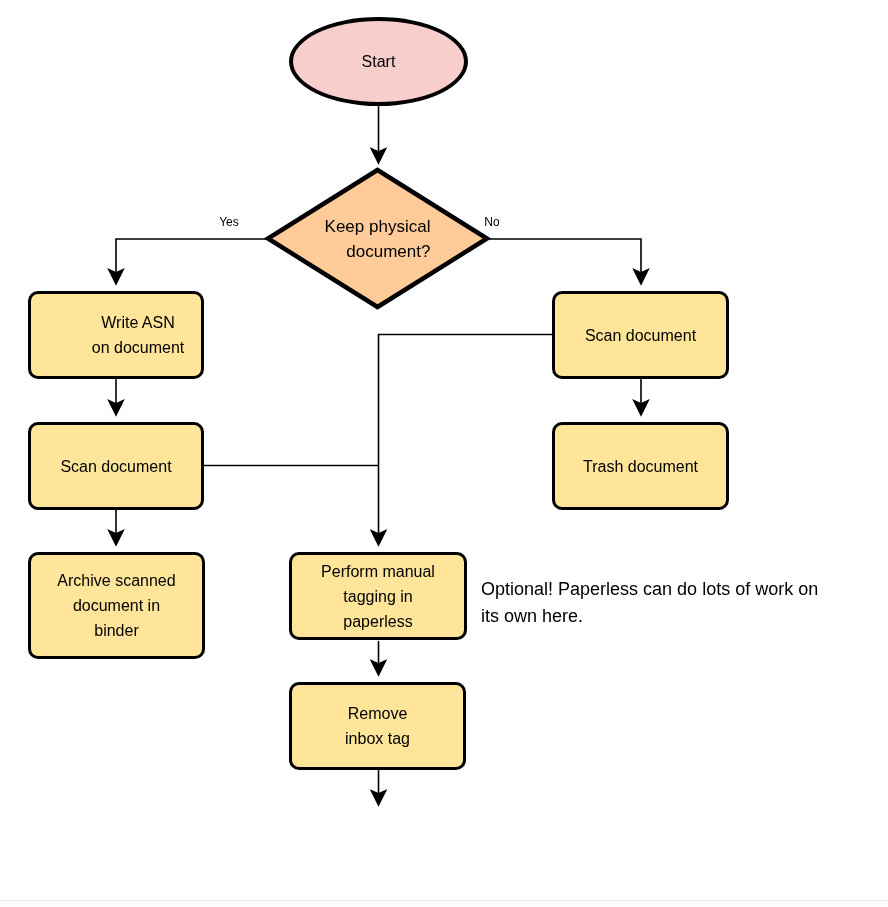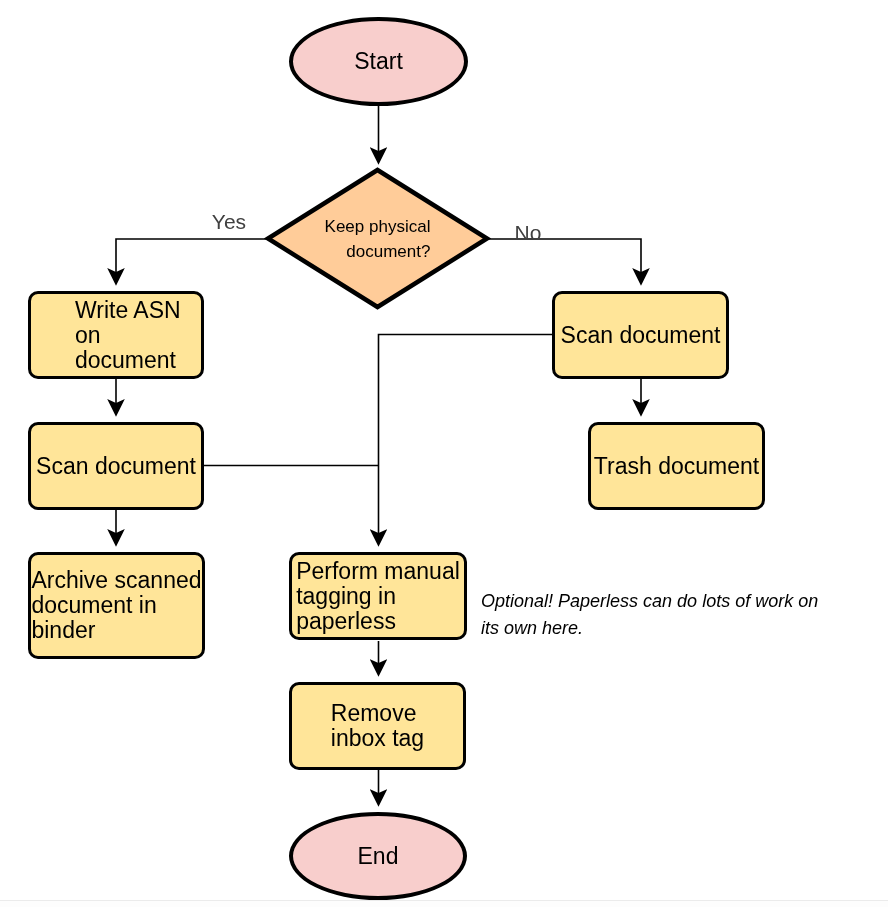--- a/index.html
+++ b/index.html
@@ -19,23 +19,24 @@
     position: absolute;
     left: 0; top: 0;
     width: 888px;
     height: 907px;
   }
   .node {
     position: absolute;
     display: flex;
     align-items: center;
     justify-content: center;
+    text-align: center;
     box-sizing: border-box;
     color: #000000;
-    font-size: 23px;
+    font-size: 16px;
     line-height: 25px;
     white-space: pre-line;
   }
   .terminator {
     background: #f8cecc;
     border: 4px solid #000000;
     border-radius: 50%;
   }
   .process {
     background: #ffe599;
@@ -58,30 +59,29 @@
     justify-content: center;
     text-align: right;
     font-size: 17px;
     line-height: 25px;
     white-space: pre-line;
     color: #000000;
   }
   .edge-label {
     position: absolute;
     text-align: center;
-    font-size: 21px;
+    font-size: 12px;
     line-height: 20px;
-    color: #404040;
+    color: #000000;
   }
   .note {
     position: absolute;
     left: 481px;
-    top: 588px;
+    top: 576px;
     width: 406px;
-    font-style: italic;
     font-size: 18px;
     line-height: 27px;
     color: #000000;
     white-space: pre-line;
   }
   .page-bottom {
     position: absolute;
     left: 0;
     top: 900px;
     width: 888px;
@@ -121,54 +121,51 @@
 
   <div class="decision-wrap">
     <svg width="233" height="151" viewBox="0 0 233 151">
       <polygon points="116.5,7 226,75.5 116.5,144 7,75.5" stroke="#000000" stroke-width="4.5" stroke-linejoin="miter" fill="#ffcc99"></polygon>
     </svg>
     <div class="decision-label">Keep physical
 document?</div>
   </div>
 
   <div class="edge-label" style="left:205px; top:212px; width:48px;">Yes</div>
-  <div class="edge-label" style="left:504px; top:212px; width:48px;margin-top:11px;">No</div>
+  <div class="edge-label" style="left:468px; top:212px; width:48px;">No</div>
 
   <div class="node process" style="left:28px; top:291px; width:176px; height:88px;padding-left:44px;">
     <span>Write ASN
 on document</span>
   </div>
   <div class="node process" style="left:28px; top:422px; width:176px; height:88px;">
     <span>Scan document</span>
   </div>
   <div class="node process" style="left:28px; top:552px; width:177px; height:107px;">
     <span>Archive scanned
 document in
 binder</span>
   </div>
 
   <div class="node process" style="left:552px; top:291px; width:177px; height:88px;">
     <span>Scan document</span>
   </div>
-  <div class="node process" style="left:552px; top:422px; width:177px; height:88px;margin-left:36px;">
+  <div class="node process" style="left:552px; top:422px; width:177px; height:88px;">
     <span>Trash document</span>
   </div>
 
   <div class="node process" style="left:289px; top:552px; width:178px; height:88px;">
     <span>Perform manual
 tagging in
 paperless</span>
   </div>
   <div class="node process" style="left:289px; top:682px; width:177px; height:88px;">
     <span>Remove
 inbox tag</span>
   </div>
 
-  <div class="node terminator" style="left:289px; top:812px; width:178px; height:88px;">
-    <span>End</span>
-  </div>
 
   <div class="note">Optional! Paperless can do lots of work on
 its own here.</div>
 
   <div class="page-bottom"></div>
 
 </div>
 
 </body></html>

